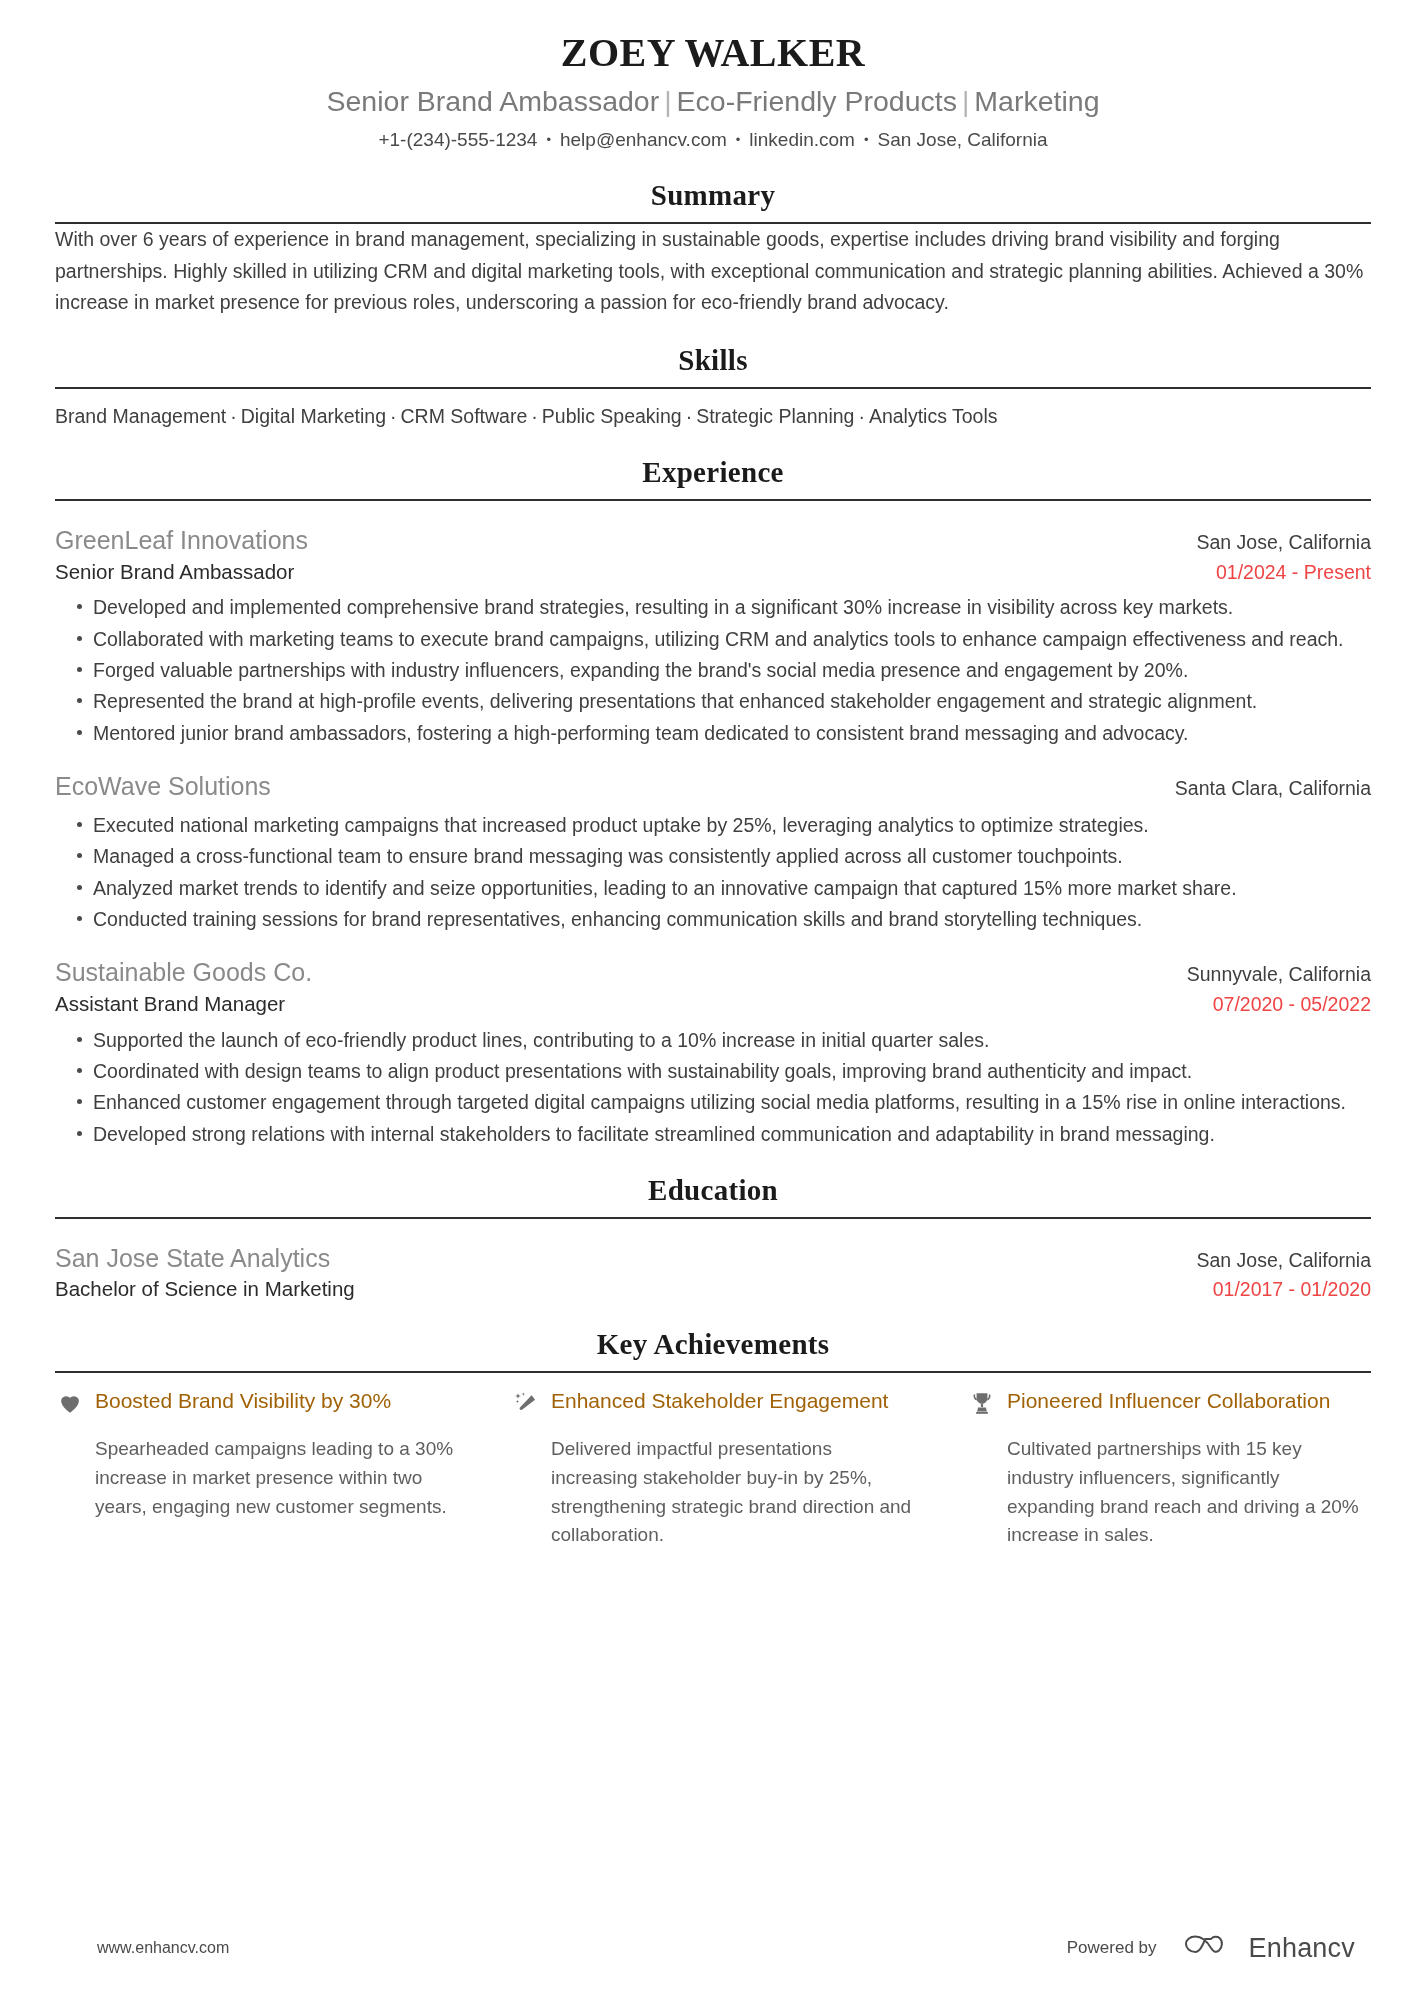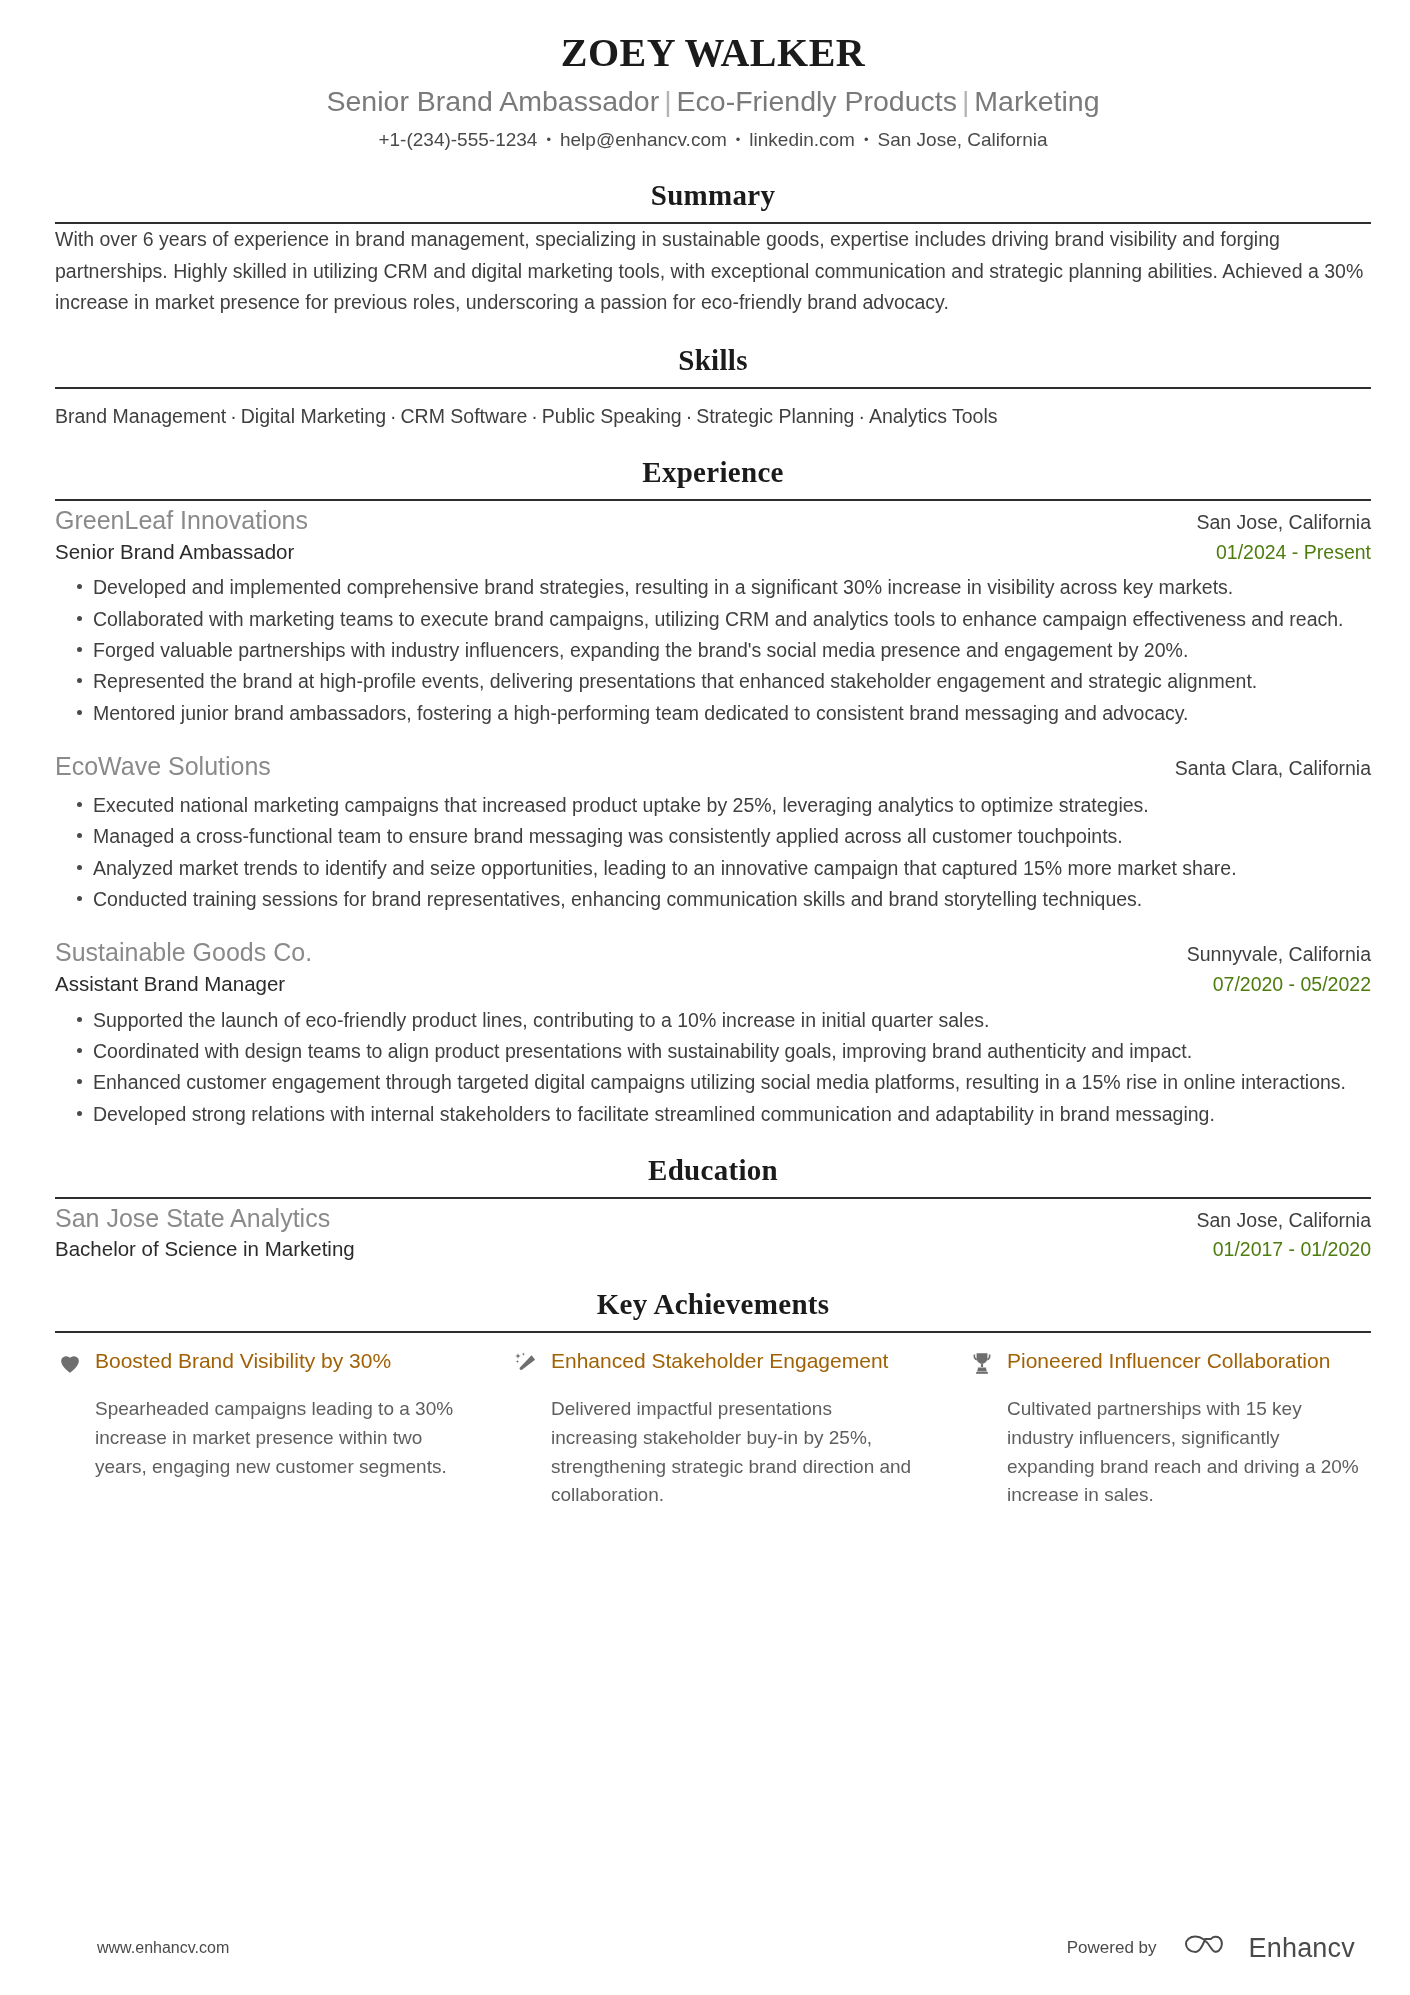--- a/index.html
+++ b/index.html
@@ -92,21 +92,21 @@
     margin-top: 13px;
     line-height: 1.5;
   }
   .skills-line .dot {
     padding: 0 4px;
     color: #3f3f3f;
   }
 
   
   .entry { margin-top: 22px; }
-  .entry:first-of-type { margin-top: 3px; }
+  .entry:first-of-type { margin-top: 23px; }
   .entry-row {
     display: flex;
     justify-content: space-between;
     align-items: baseline;
   }
   .org {
     font-size: 25px;
     color: #8a8a8a;
     font-weight: 400;
     line-height: 1.3;
@@ -118,21 +118,21 @@
     white-space: nowrap;
   }
   .role {
     font-size: 20.5px;
     color: #2b2b2b;
     line-height: 1.35;
     margin-top: 1px;
   }
   .dates {
     font-size: 19.5px;
-    color: #4d7c0f;
+    color: #ef4444;
     line-height: 1.35;
     white-space: nowrap;
   }
   ul.bullets {
     margin-top: 7px;
     padding-left: 22px;
     list-style: none;
   }
   ul.bullets li {
     font-size: 19.5px;

